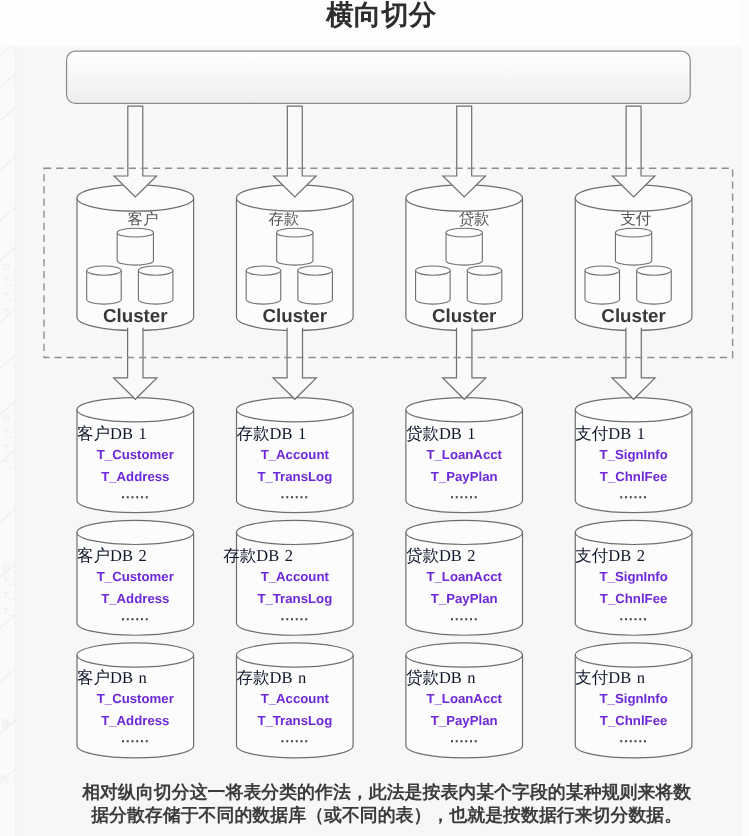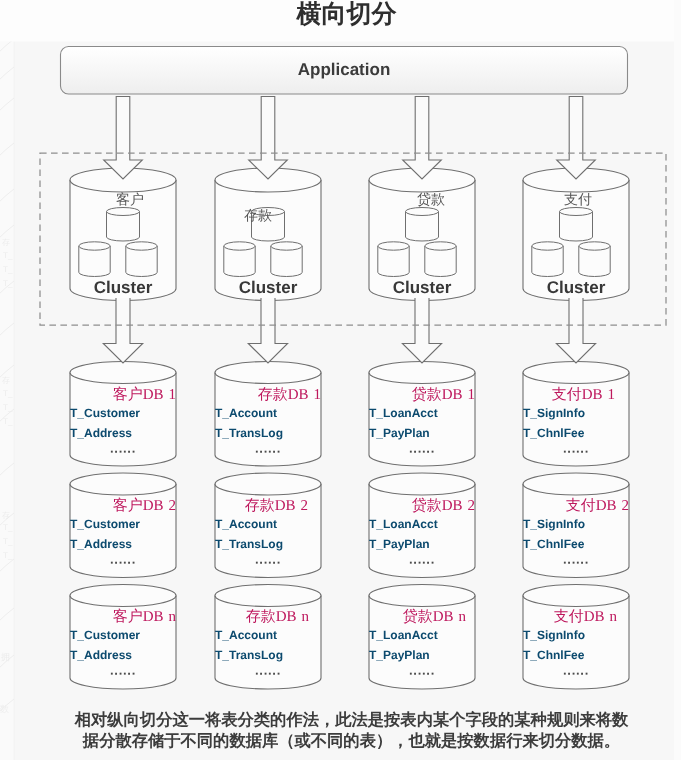--- a/index.html
+++ b/index.html
@@ -11,23 +11,23 @@
   #blurwrap{position:absolute;left:0;top:0;width:681px;height:760px;}
   #art{position:absolute;left:0;top:0;}
   .title{position:absolute;left:6px;top:0px;width:681px;text-align:center;
          font-family:"Liberation Serif",serif;font-size:25px;font-weight:bold;color:#2e2e2e;
          line-height:30px;}
   .applabel{position:absolute;left:60px;top:60px;width:568px;text-align:center;
             font-size:17px;font-weight:600;color:#3b3b3b;letter-spacing:0px;}
   .clname{position:absolute;text-align:center;font-family:"Liberation Serif",serif;
           font-size:14px;color:#555;}
   .cllabel{position:absolute;text-align:center;font-size:17px;font-weight:700;color:#383838;}
-  .dbtitle{position:absolute;text-align:right;font-family:"Liberation Serif",serif;font-size:15px;color:#be185d;}
+  .dbtitle{position:absolute;text-align:left;font-family:"Liberation Serif",serif;font-size:15px;color:#0f172a;}
   .dbtitle .sfx{font-family:"Liberation Serif",serif;margin-left:5px;}
-  .dbtbl{position:absolute;font-size:12px;font-weight:bold;color:#0c4a6e;}
+  .dbtbl{position:absolute;text-align:center;font-size:12px;font-weight:bold;color:#6d28d9;}
   .dbell{position:absolute;text-align:center;font-size:13px;color:#4a4a4a;font-weight:bold;letter-spacing:0px;}
   .cap{position:absolute;left:11px;width:681px;text-align:center;
        font-family:"Liberation Serif",serif;font-size:16.3px;font-weight:bold;color:#3c3c3c;
        white-space:nowrap;}
   .cap1{top:709px;}
   .cap2{top:730px;}
 </style>
 </head>
 <body>
 
@@ -142,24 +142,23 @@
         <ellipse cx="422.0" cy="595.5" rx="53.0" ry="11.0" fill="#fcfcfc" stroke="#6f6f6f" stroke-width="1.1"></ellipse>
 <path d="M 523.0 595.5 L 523.0 678.0 A 53.0 11.0 0 0 0 629.0 678.0 L 629.0 595.5" fill="#fcfcfc" stroke="#6f6f6f" stroke-width="1.1"></path>
         <ellipse cx="576.0" cy="595.5" rx="53.0" ry="11.0" fill="#fcfcfc" stroke="#6f6f6f" stroke-width="1.1"></ellipse>
 <path d="M 116.0 298.0 L 116.0 343.5 L 103.3 343.5 L 123.0 363.0 L 142.7 343.5 L 130.0 343.5 L 130.0 298.0" fill="#fafafa" stroke="#6f6f6f" stroke-width="1.1" stroke-linejoin="miter"></path>
 <path d="M 261.0 298.0 L 261.0 343.5 L 248.3 343.5 L 268.0 363.0 L 287.6 343.5 L 275.0 343.5 L 275.0 298.0" fill="#fafafa" stroke="#6f6f6f" stroke-width="1.1" stroke-linejoin="miter"></path>
 <path d="M 415.0 298.0 L 415.0 343.5 L 402.4 343.5 L 422.0 363.0 L 441.6 343.5 L 429.0 343.5 L 429.0 298.0" fill="#fafafa" stroke="#6f6f6f" stroke-width="1.1" stroke-linejoin="miter"></path>
 <path d="M 569.0 298.0 L 569.0 343.5 L 556.4 343.5 L 576.0 363.0 L 595.6 343.5 L 583.0 343.5 L 583.0 298.0" fill="#fafafa" stroke="#6f6f6f" stroke-width="1.1" stroke-linejoin="miter"></path>
 <rect x="40" y="153" width="626" height="172" fill="none" stroke="#8e8e8e" stroke-width="1.25" stroke-dasharray="6.6 4.4"></rect>
 </svg>
 <div class="title">横向切分</div>
-<div class="applabel">Application</div>
 <div class="clname" style="left:70px;top:192px;width:120px">客户</div>
 <div class="cllabel" style="left:70px;top:278px;width:106px">Cluster</div>
-<div class="clname" style="left:215px;top:208px;width:86px">存款</div>
+<div class="clname" style="left:215px;top:192px;width:86px">存款</div>
 <div class="cllabel" style="left:215px;top:278px;width:106px">Cluster</div>
 <div class="clname" style="left:369px;top:192px;width:124px">贷款</div>
 <div class="cllabel" style="left:369px;top:278px;width:106px">Cluster</div>
 <div class="clname" style="left:523px;top:192px;width:110px">支付</div>
 <div class="cllabel" style="left:523px;top:278px;width:106px">Cluster</div>
 <div class="dbtitle" style="left:70px;top:386px;width:106px"><span>客户DB</span><span class="sfx">1</span></div>
 <div class="dbtbl" style="left:70px;top:406px;width:106px">T_Customer</div>
 <div class="dbtbl" style="left:70px;top:426px;width:106px">T_Address</div>
 <div class="dbell" style="left:70px;top:444px;width:106px">······</div>
 <div class="dbtitle" style="left:215px;top:386px;width:106px"><span>存款DB</span><span class="sfx">1</span></div>
@@ -171,37 +170,37 @@
 <div class="dbtbl" style="left:369px;top:426px;width:106px">T_PayPlan</div>
 <div class="dbell" style="left:369px;top:444px;width:106px">······</div>
 <div class="dbtitle" style="left:523px;top:386px;width:92px"><span>支付DB</span><span class="sfx">1</span></div>
 <div class="dbtbl" style="left:523px;top:406px;width:106px">T_SignInfo</div>
 <div class="dbtbl" style="left:523px;top:426px;width:106px">T_ChnlFee</div>
 <div class="dbell" style="left:523px;top:444px;width:106px">······</div>
 <div class="dbtitle" style="left:70px;top:497px;width:106px"><span>客户DB</span><span class="sfx">2</span></div>
 <div class="dbtbl" style="left:70px;top:517px;width:106px">T_Customer</div>
 <div class="dbtbl" style="left:70px;top:537px;width:106px">T_Address</div>
 <div class="dbell" style="left:70px;top:555px;width:106px">······</div>
-<div class="dbtitle" style="left:215px;top:497px;width:93px"><span>存款DB</span><span class="sfx">2</span></div>
+<div class="dbtitle" style="left:203px;top:497px;width:93px"><span>存款DB</span><span class="sfx">2</span></div>
 <div class="dbtbl" style="left:215px;top:517px;width:106px">T_Account</div>
 <div class="dbtbl" style="left:215px;top:537px;width:106px">T_TransLog</div>
 <div class="dbell" style="left:215px;top:555px;width:106px">······</div>
 <div class="dbtitle" style="left:369px;top:497px;width:106px"><span>贷款DB</span><span class="sfx">2</span></div>
 <div class="dbtbl" style="left:369px;top:517px;width:106px">T_LoanAcct</div>
 <div class="dbtbl" style="left:369px;top:537px;width:106px">T_PayPlan</div>
 <div class="dbell" style="left:369px;top:555px;width:106px">······</div>
 <div class="dbtitle" style="left:523px;top:497px;width:106px"><span>支付DB</span><span class="sfx">2</span></div>
 <div class="dbtbl" style="left:523px;top:517px;width:106px">T_SignInfo</div>
 <div class="dbtbl" style="left:523px;top:537px;width:106px">T_ChnlFee</div>
 <div class="dbell" style="left:523px;top:555px;width:106px">······</div>
 <div class="dbtitle" style="left:70px;top:608px;width:106px"><span>客户DB</span><span class="sfx">n</span></div>
 <div class="dbtbl" style="left:70px;top:628px;width:106px">T_Customer</div>
 <div class="dbtbl" style="left:70px;top:648px;width:106px">T_Address</div>
 <div class="dbell" style="left:70px;top:666px;width:106px">······</div>
-<div class="dbtitle" style="left:203px;top:608px;width:106px"><span>存款DB</span><span class="sfx">n</span></div>
+<div class="dbtitle" style="left:215px;top:608px;width:106px"><span>存款DB</span><span class="sfx">n</span></div>
 <div class="dbtbl" style="left:215px;top:628px;width:106px">T_Account</div>
 <div class="dbtbl" style="left:215px;top:648px;width:106px">T_TransLog</div>
 <div class="dbell" style="left:215px;top:666px;width:106px">······</div>
 <div class="dbtitle" style="left:369px;top:608px;width:97px"><span>贷款DB</span><span class="sfx">n</span></div>
 <div class="dbtbl" style="left:369px;top:628px;width:106px">T_LoanAcct</div>
 <div class="dbtbl" style="left:369px;top:648px;width:106px">T_PayPlan</div>
 <div class="dbell" style="left:369px;top:666px;width:106px">······</div>
 <div class="dbtitle" style="left:523px;top:608px;width:94px"><span>支付DB</span><span class="sfx">n</span></div>
 <div class="dbtbl" style="left:523px;top:628px;width:106px">T_SignInfo</div>
 <div class="dbtbl" style="left:523px;top:648px;width:106px">T_ChnlFee</div>

